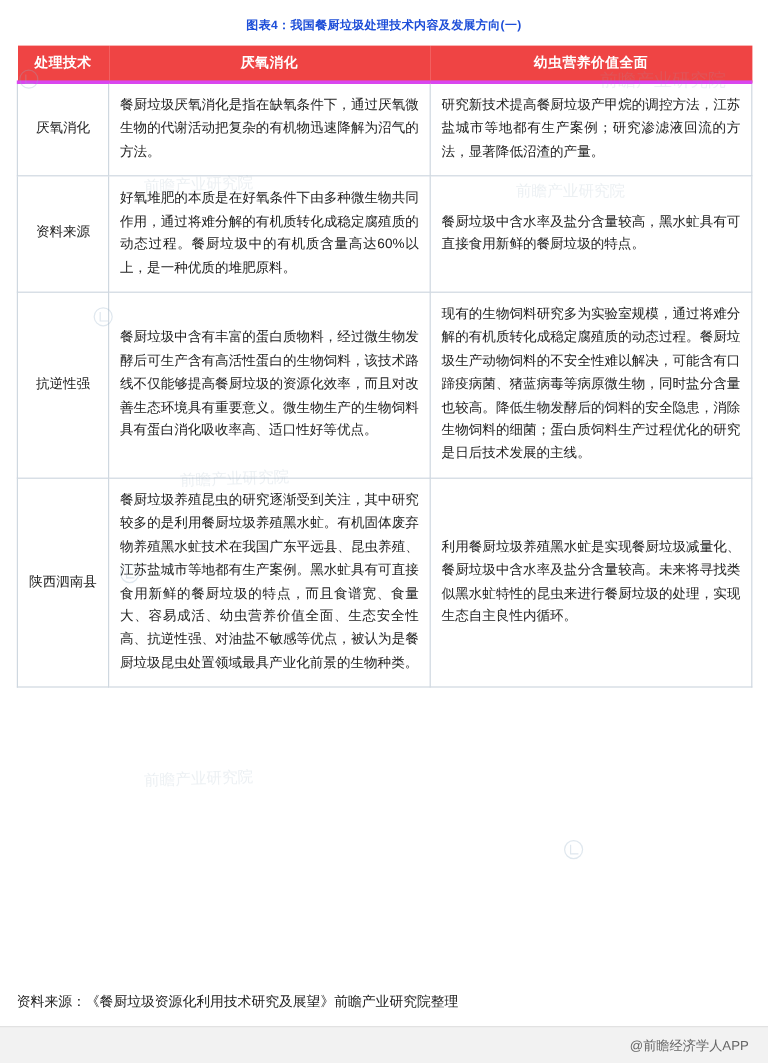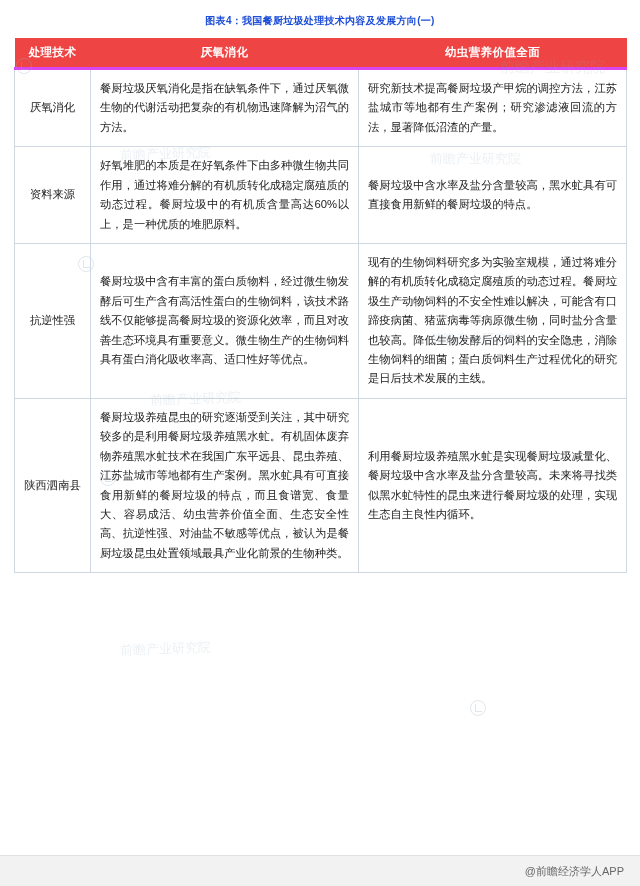--- a/index.html
+++ b/index.html
@@ -163,20 +163,21 @@
         <td>现有的生物饲料研究多为实验室规模，通过将难分解的有机质转化成稳定腐殖质的动态过程。餐厨垃圾生产动物饲料的不安全性难以解决，可能含有口蹄疫病菌、猪蓝病毒等病原微生物，同时盐分含量也较高。降低生物发酵后的饲料的安全隐患，消除生物饲料的细菌；蛋白质饲料生产过程优化的研究是日后技术发展的主线。</td>
       </tr>
       <tr>
         <td class="col-tech">陕西泗南县</td>
         <td>餐厨垃圾养殖昆虫的研究逐渐受到关注，其中研究较多的是利用餐厨垃圾养殖黑水虻。有机固体废弃物养殖黑水虻技术在我国广东平远县、昆虫养殖、江苏盐城市等地都有生产案例。黑水虻具有可直接食用新鲜的餐厨垃圾的特点，而且食谱宽、食量大、容易成活、幼虫营养价值全面、生态安全性高、抗逆性强、对油盐不敏感等优点，被认为是餐厨垃圾昆虫处置领域最具产业化前景的生物种类。</td>
         <td>利用餐厨垃圾养殖黑水虻是实现餐厨垃圾减量化、餐厨垃圾中含水率及盐分含量较高。未来将寻找类似黑水虻特性的昆虫来进行餐厨垃圾的处理，实现生态自主良性内循环。</td>
       </tr>
     </tbody>
   </table>
 
+  <div class="source">资料来源：《餐厨垃圾资源化利用技术研究及展望》前瞻产业研究院整理</div>
 
   <div class="footer-bar">
     <div class="footer-text">@前瞻经济学人APP</div>
   </div>
 
   <div class="wm-circle" style="left:16px; top:58px;"></div>
   <div class="wm big" style="left:500px; top:58px;">前瞻产业研究院</div>
   <div class="wm" style="left:120px; top:145px; transform:rotate(-2deg);">前瞻产业研究院</div>
   <div class="wm-circle" style="left:78px; top:256px;"></div>
   <div class="wm" style="left:430px; top:150px;">前瞻产业研究院</div>

